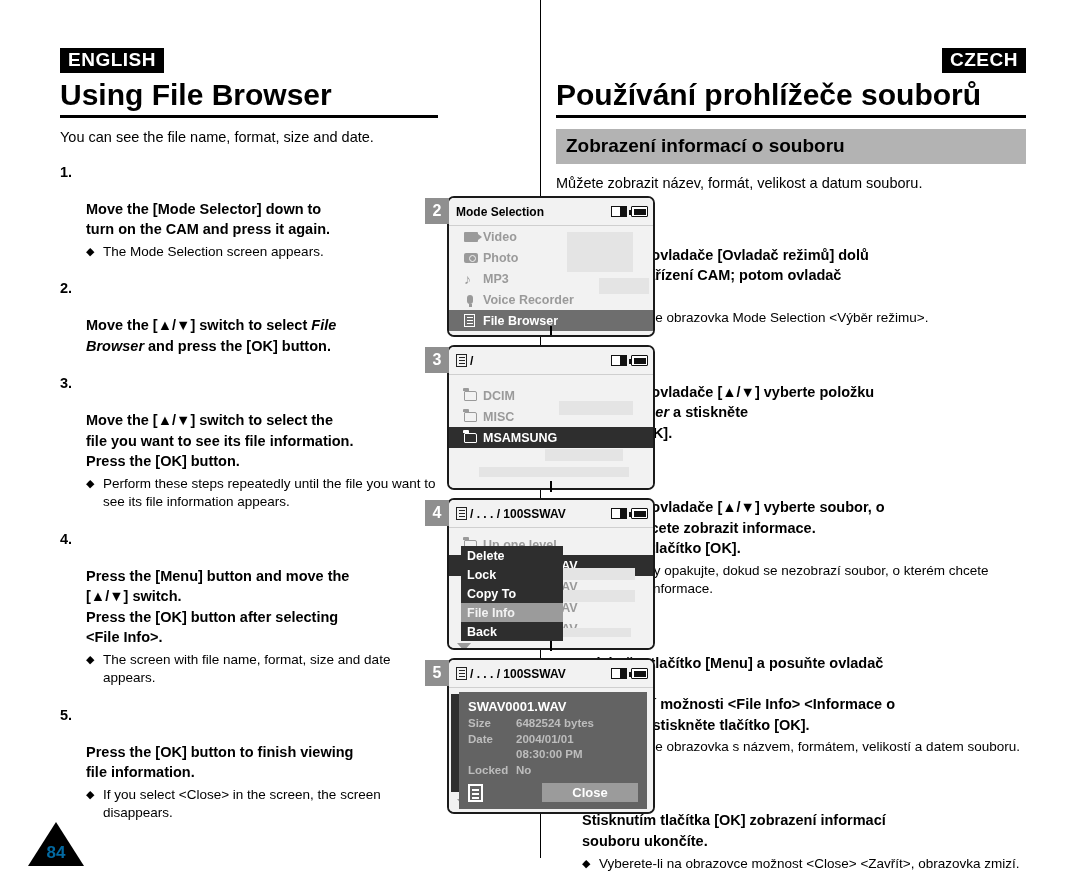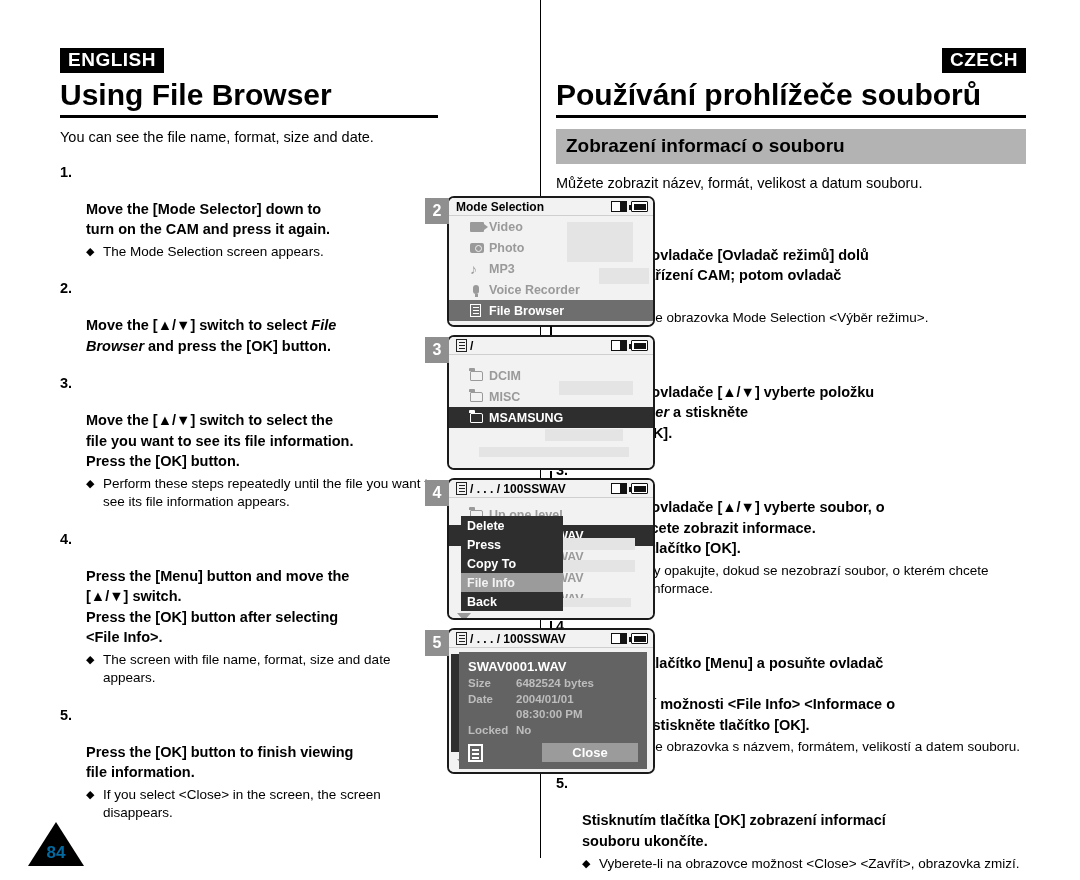--- a/index.html
+++ b/index.html
@@ -88,21 +88,21 @@
     position: relative;
     margin-left: 22px;
     width: 208px;
     background: #f2f2f2;
     border: 2px solid #1a1a1a;
     border-radius: 7px;
     overflow: hidden;
   }
   .lcd-head {
     display: flex; align-items: center;
-    height: 18px;
+    height: 28px;
     padding: 0 5px 0 7px;
     background: #f2f2f2;
     border-bottom: 1px solid #cfcfcf;
     font-size: 12px; font-weight: bold;
   }
   .lcd-head .htitle { flex: 1 1 auto; white-space: nowrap; }
   .lcd-head .hicons { display: flex; align-items: center; gap: 4px; }
 
   
   .ic-card {
@@ -123,21 +123,21 @@
   }
   .ic-batt::after {
     content: ""; position: absolute; left: 1.5px; top: 1.5px;
     right: 1.5px; bottom: 1.5px; background: #111;
   }
 
   .lcd-body { position: relative; background: #f2f2f2; }
 
   .row {
     display: flex; align-items: center;
-    height: 21px; padding-left: 21px;
+    height: 21px; padding-left: 15px;
     font-size: 12.5px; font-weight: bold;
     color: #9a9a9a;
     white-space: nowrap;
   }
   .row.sel { background: #6e6e6e; color: #fff; }
   .row.sel-dark { background: #2e2e2e; color: #fff; }
   .row .ricon { width: 19px; flex: 0 0 19px; display: flex; align-items: center; }
 
   
   .g-folder {
@@ -579,21 +579,21 @@
           </div>
           <div class="lcd-arrow">
               <span></span>
             </div>
 
           <div class="menu-pop" style="top:6px">
             <div class="mrow">
                 <span>Delete</span>
               </div>
             <div class="mrow">
-                <span>Press</span>
+                <span>Lock</span>
               </div>
             <div class="mrow">
                 <span>Copy To</span>
               </div>
             <div class="mrow hl">
                 <span>File Info</span>
               </div>
             <div class="mrow">
                 <span>Back</span>
               </div>

